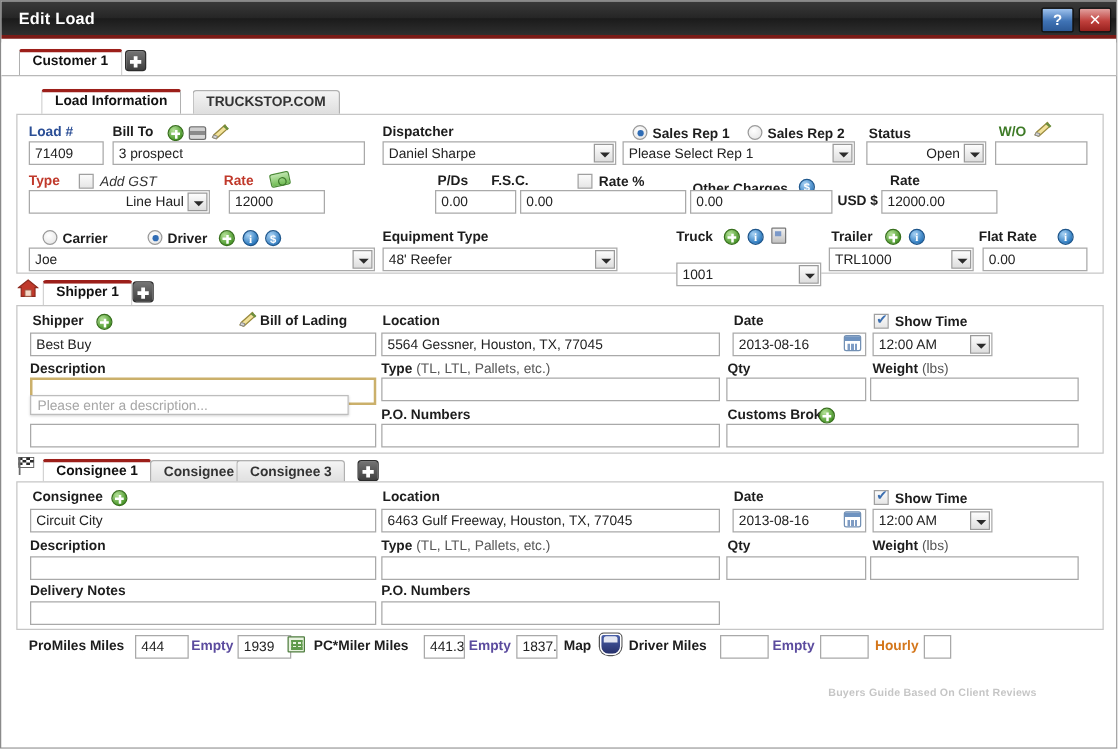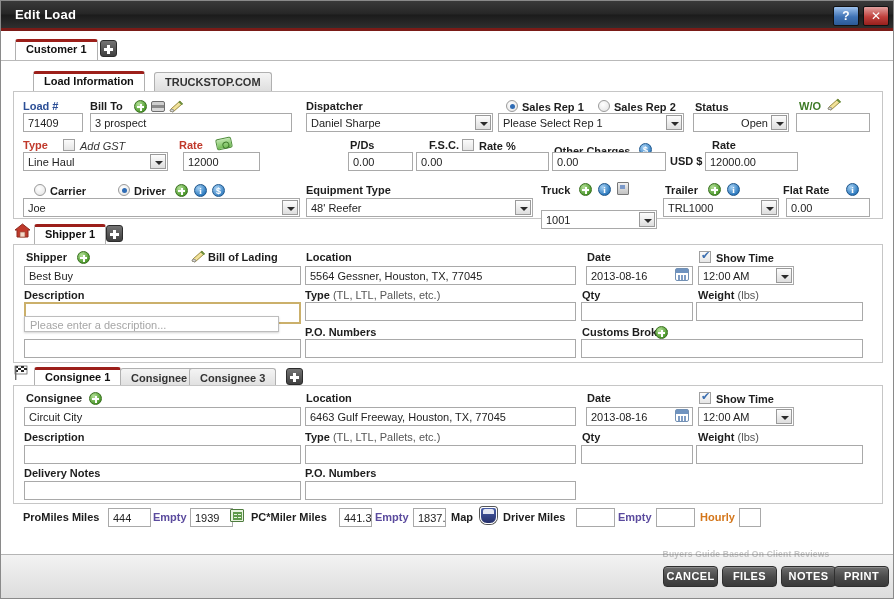--- a/index.html
+++ b/index.html
@@ -311,28 +311,28 @@
     <span>Open</span>
     <span class="arw"></span>
   </div>
   <div class="inp" style="left:795px; top:112px; width:74px;"></div>
 
   <div class="lbl red" style="left:22px; top:138px;">Type</div>
   <div class="chk" style="left:62px; top:138px;"></div>
   <div class="lbl ital" style="left:79px; top:139px;">Add GST</div>
   <div class="lbl red" style="left:178px; top:138px;">Rate</div>
   <div class="ico money" style="left:215px; top:137px;"></div>
-  <div class="sel" style="left:22px; top:151px; width:145px;">
+  <div class="sel" style="left:22px; top:151px; width:145px;text-align:right;">
     <span>Line Haul</span>
     <span class="arw"></span>
   </div>
   <div class="inp" style="left:182px; top:151px; width:77px;">12000</div>
 
   <div class="lbl" style="left:349px; top:138px;">P/Ds</div>
-  <div class="lbl" style="left:392px; top:138px;margin-left:36px;">F.S.C.</div>
+  <div class="lbl" style="left:392px; top:138px;">F.S.C.</div>
   <div class="chk" style="left:461px; top:138px;"></div>
   <div class="lbl" style="left:478px; top:139px;">Rate %</div>
   <div class="lbl" style="left:553px; top:144px;">Other Charges</div>
   <div class="ico dollar-b" style="left:638px; top:142px;">$</div>
   <div class="lbl" style="left:711px; top:138px;">Rate</div>
 
   <div class="inp" style="left:347px; top:151px; width:65px;">0.00</div>
   <div class="inp" style="left:415px; top:151px; width:133px;">0.00</div>
   <div class="inp" style="left:551px; top:151px; width:114px;">0.00</div>
   <div class="lbl" style="left:669px; top:154px;">USD $</div>
@@ -344,21 +344,21 @@
   <div class="lbl" style="left:133px; top:184px;">Driver</div>
   <div class="ico plus-g" style="left:174px; top:183px;"></div>
   <div class="ico info-b" style="left:193px; top:183px;">i</div>
   <div class="ico dollar-b" style="left:211px; top:183px;">$</div>
   <div class="sel" style="left:22px; top:197px; width:277px;">
     <span>Joe</span>
     <span class="arw"></span>
   </div>
 
   <div class="lbl" style="left:305px; top:183px;">Equipment Type</div>
-  <div class="sel" style="left:305px; top:197px; width:227px;">
+  <div class="sel" style="left:305px; top:197px; width:188px;">
     <span>48' Reefer</span>
     <span class="arw"></span>
   </div>
 
   <div class="lbl" style="left:540px; top:183px;">Truck</div>
   <div class="ico plus-g" style="left:578px; top:182px;"></div>
   <div class="ico info-b" style="left:597px; top:182px;">i</div>
   <div class="ico fuel" style="left:616px; top:181px;"></div>
   <div class="sel" style="left:540px; top:209px; width:116px;">
     <span>1001</span>
@@ -525,24 +525,18 @@
   <div class="lbl" style="left:450px; top:510px;">Map</div>
   <div class="ico shield" style="left:479px; top:506px;"></div>
 
   <div class="lbl" style="left:502px; top:510px;">Driver Miles</div>
   <div class="inp" style="left:575px; top:507px; width:39px;"></div>
   <div class="lbl purple" style="left:617px; top:510px;">Empty</div>
   <div class="inp" style="left:655px; top:507px; width:39px;"></div>
   <div class="lbl orange" style="left:699px; top:510px;">Hourly</div>
   <div class="inp" style="left:738px; top:507px; width:22px;"></div>
 
-  <div class="footer">
-    <div class="btn" style="left:662px; width:55px;">CANCEL</div>
-    <div class="btn" style="left:721px; width:55px;">FILES</div>
-    <div class="btn" style="left:780px; width:55px;">NOTES</div>
-    <div class="btn" style="left:833px; width:55px;">PRINT</div>
-  </div>
 
   <div class="wm">
     <div class="w2">Buyers Guide Based On Client Reviews</div>
   </div>
 
 </div>
 
 </body></html>

